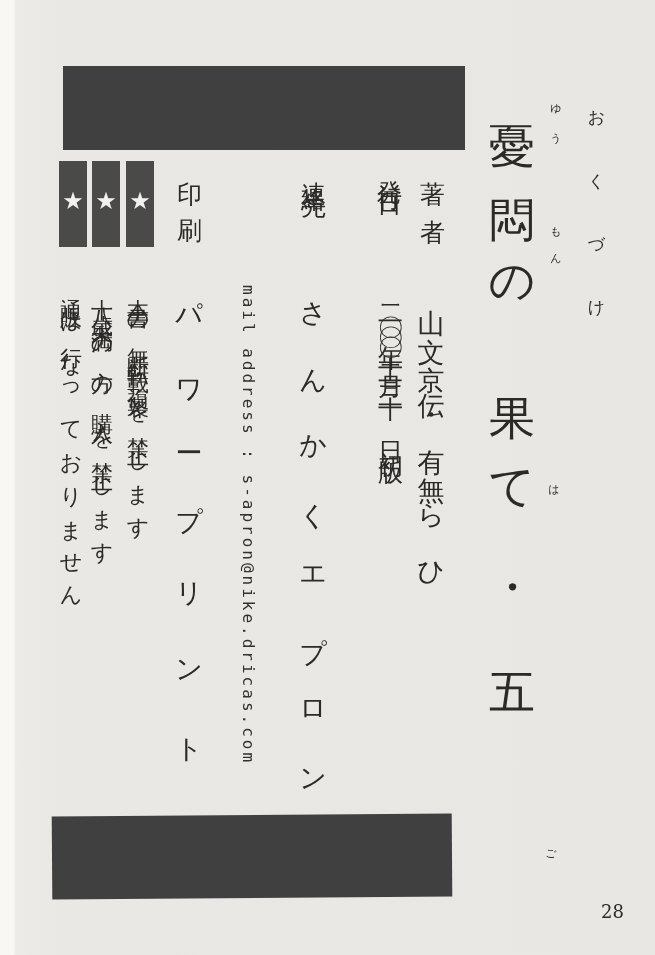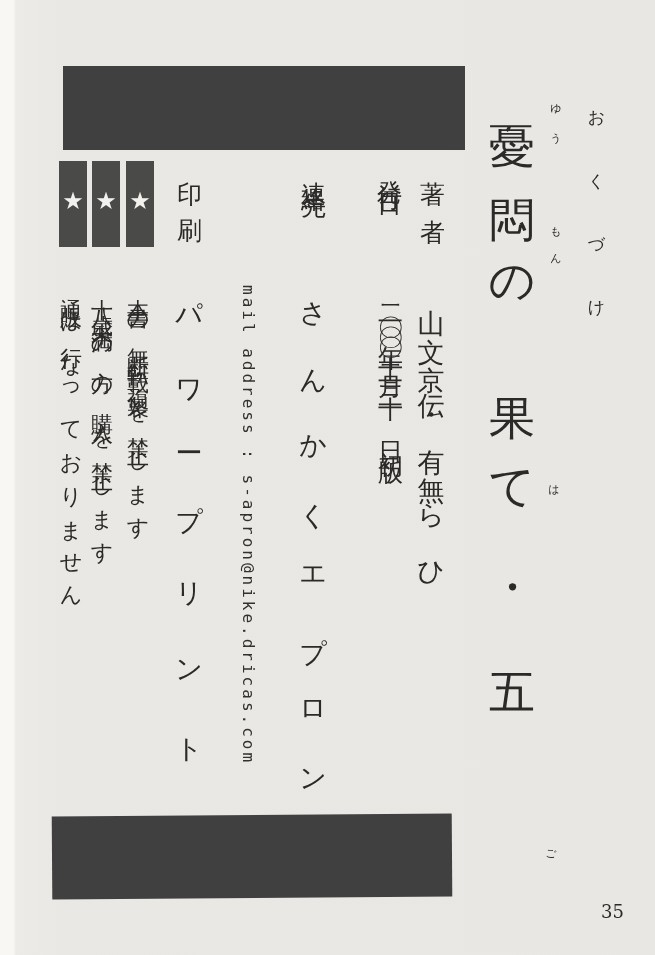--- a/index.html
+++ b/index.html
@@ -98,15 +98,15 @@
 
   <div class="v" id="mail">mail address : s-apron@nike.dricas.com</div>
 
   <div class="v label2" id="print-label">印刷</div>
   <div class="v" id="print-value">パワープリント</div>
 
   <div class="v notice" id="notice-0">本書の無断転載・複製を禁止します</div>
   <div class="v notice" id="notice-1">十八歳未満の方の購入を禁止します</div>
   <div class="v notice" id="notice-2">通販は行なっておりません</div>
 
-  <div id="page-num">35</div>
+  <div id="page-num">28</div>
 
 </div>
 
 </body></html>

